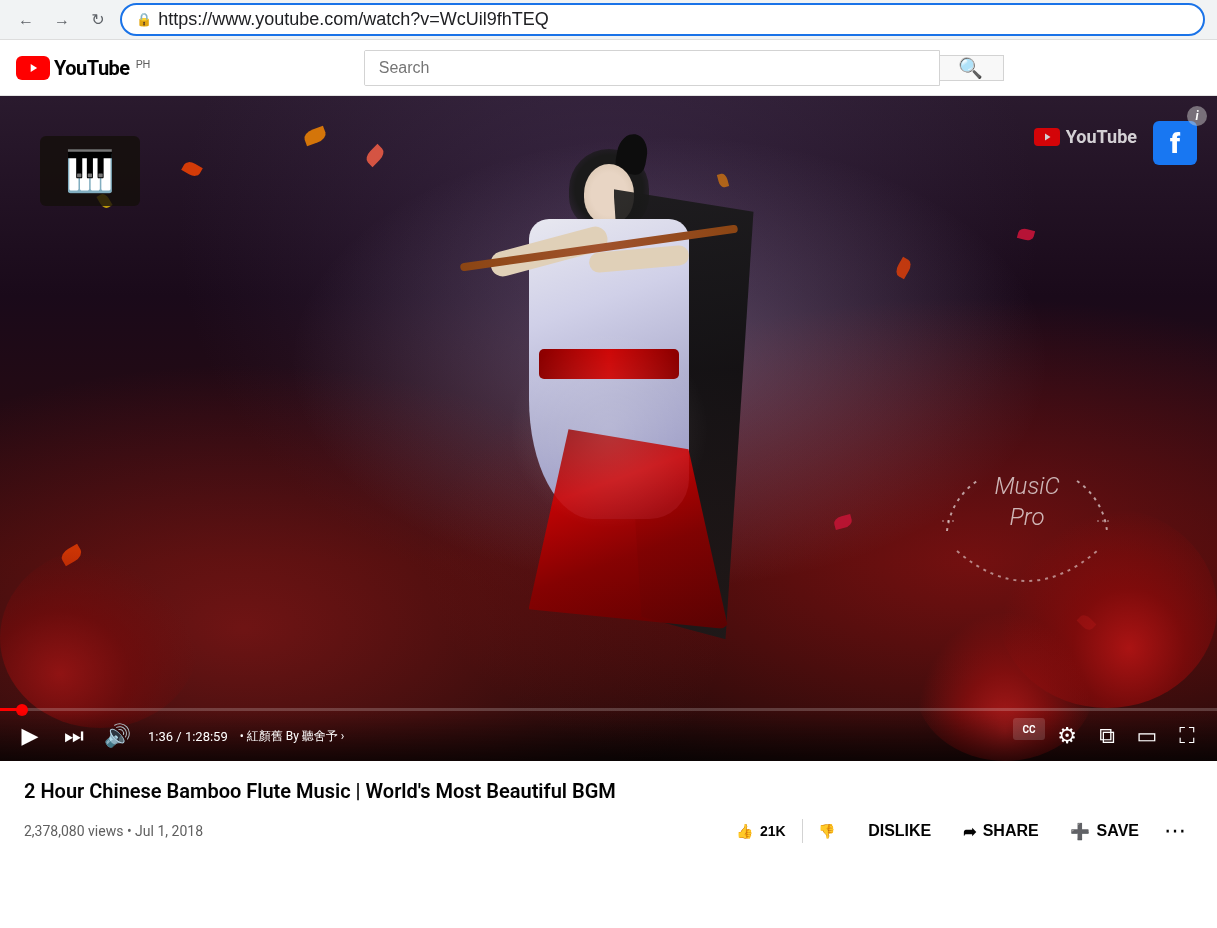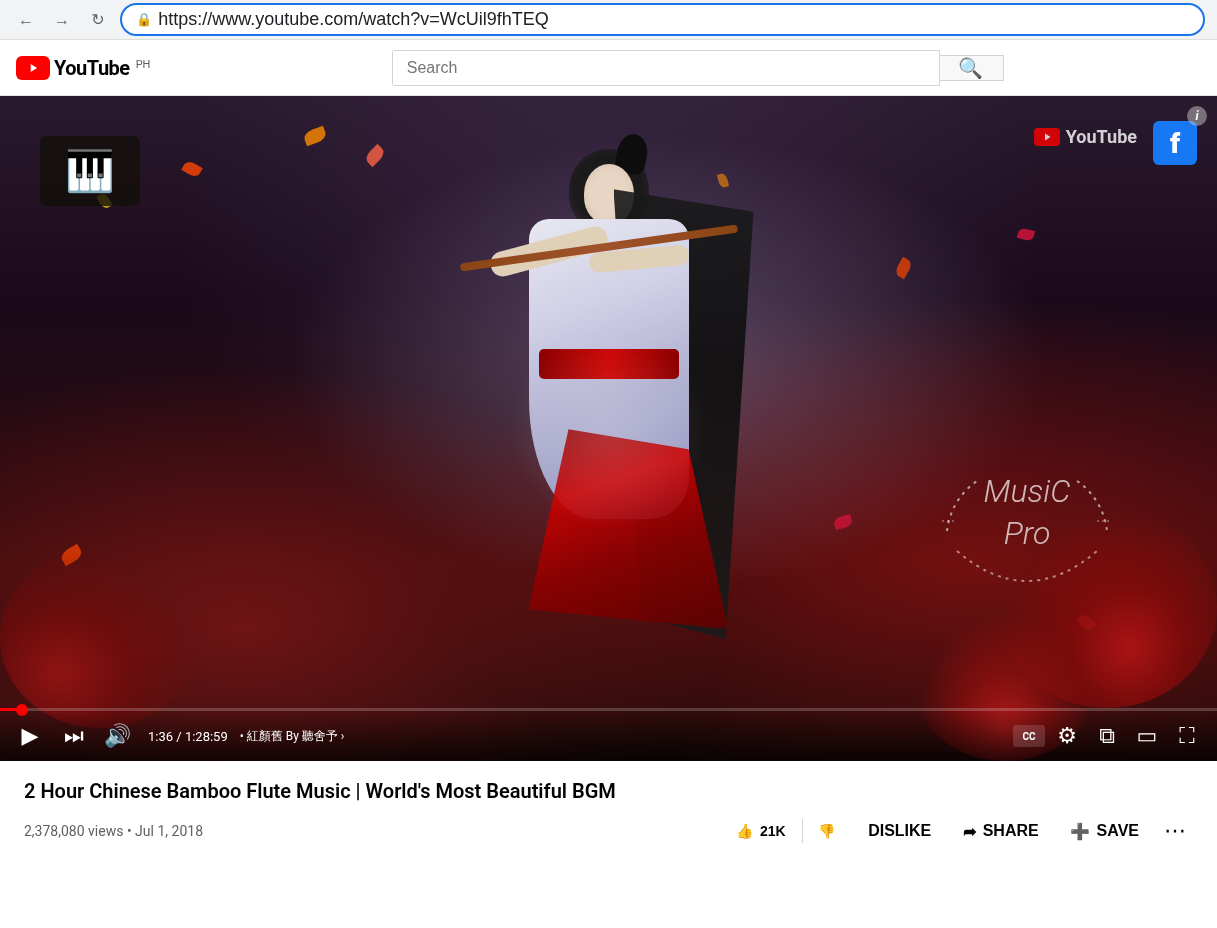--- a/index.html
+++ b/index.html
@@ -85,21 +85,20 @@
       align-items: center;
       max-width: 640px;
       margin: 0 auto;
     }
     .search-box {
       display: flex;
       flex: 1;
       border: 1px solid #d3d3d3;
       border-radius: 2px 0 0 2px;
       overflow: hidden;
-      margin-left: 28px;
     }
     .search-input {
       flex: 1;
       padding: 8px 14px;
       font-size: 16px;
       border: none;
       outline: none;
       color: #333;
     }
     .search-btn {
@@ -143,21 +142,21 @@
     }
 
     
     .music-pro-watermark {
       position: absolute;
       right: 100px;
       bottom: 150px;
       text-align: center;
     }
     .music-pro-text {
-      font-size: 32px;
+      font-size: 24px;
       font-weight: 300;
       color: rgba(255,255,255,0.7);
       font-style: italic;
       line-height: 1.3;
     }
 
     
     .video-yt-watermark {
       position: absolute;
       top: 30px;
@@ -257,21 +256,21 @@
       margin: 8px 4px;
     }
     .chapter-info {
       font-size: 12px;
       color: #fff;
       white-space: nowrap;
     }
     .spacer { flex: 1; }
     .ctrl-right {
       display: flex;
-      align-items: center;
+      align-items: flex-start;
       gap: 4px;
     }
     .subtitles-btn {
       width: 32px; height: 22px;
       background: rgba(255,255,255,0.15);
       border-radius: 3px;
       display: flex; align-items: center; justify-content: center;
       font-size: 10px;
       color: #fff;
       font-weight: bold;

